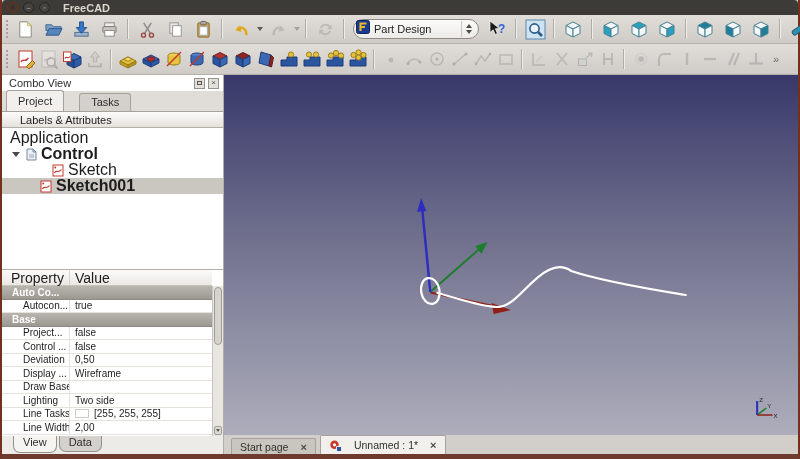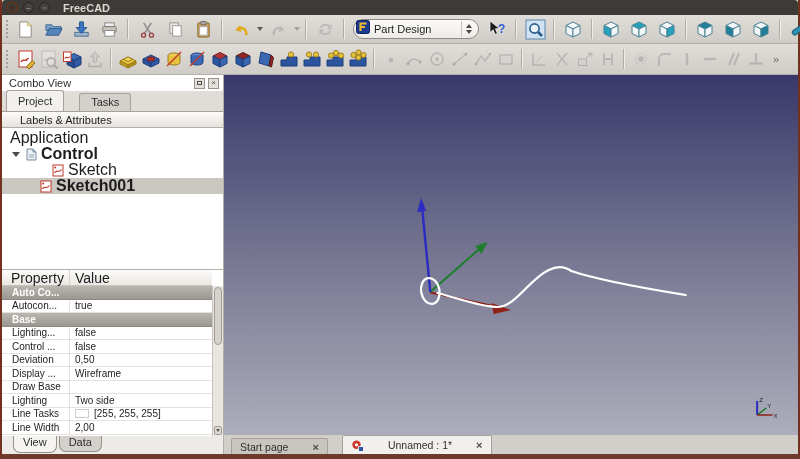--- a/index.html
+++ b/index.html
@@ -57,42 +57,42 @@
   .expander{width:0;height:0;border-left:4px solid transparent;border-right:4px solid transparent;border-top:5px solid #4a4a4a;margin-right:1px}
   .ticon svg{display:block}
   
   .prop-table{height:167px;background:#fff;border-top:1px solid #b2aea8;position:relative;font-size:10px;color:#1d1d1d;overflow:hidden}
   .pt-head{display:flex;height:16px;background:linear-gradient(#fcfbfa,#ebe8e4);border-bottom:1px solid #c6c2bc;align-items:center;
            font-size:14px;margin-right:11px}
   .pt-head .c1{width:68px;padding-left:9px;border-right:1px solid #d6d3cd;height:100%;display:flex;align-items:center}
   .pt-head .c2{padding-left:5px}
   .pt-rows{position:absolute;top:16px;left:0;right:11px;bottom:0;overflow:hidden}
   .prow{display:flex;height:13.5px;border-bottom:1px solid #e5e2dd;align-items:center;background:#fff}
-  .prow .n{width:68px;padding-left:10px;border-right:1px solid #e5e2dd;height:100%;display:flex;align-items:center;
+  .prow .n{width:68px;padding-left:21px;border-right:1px solid #e5e2dd;height:100%;display:flex;align-items:center;
            white-space:nowrap;overflow:hidden}
   .prow .v{flex:1;padding-left:5px;display:flex;align-items:center;white-space:nowrap;overflow:hidden}
   .prow.group{background:linear-gradient(#b9b5af,#9b9791);color:#fff;font-weight:bold;padding-left:10px;border-bottom:1px solid #8d8983}
   .swatch{width:14px;height:9px;border:1px solid #cfccc6;margin-right:5px;flex:0 0 auto}
   .pt-scroll{position:absolute;top:16px;right:0;bottom:0;width:11px;background:#e9e6e2;border-left:1px solid #c6c2bc}
   .pt-thumb{position:absolute;top:1px;left:1px;width:8px;height:58px;background:#d6d2cd;border:1px solid #a19d96;border-radius:4px}
   .pt-sbtn{position:absolute;bottom:1px;left:1px;width:8px;height:9px;background:#ddd9d4;border:1px solid #a19d96;border-radius:2px;
            display:flex;align-items:center;justify-content:center}
   .pt-sbtn i{width:0;height:0;border-left:2.5px solid transparent;border-right:2.5px solid transparent;border-top:3px solid #5b5954}
   
   .btabs{height:18px;display:flex;align-items:flex-start;padding-left:11px;background:#edebe7}
   .btab{font-size:11px;color:#2e2e2e;padding:0 9px 2px;background:#d4d0cb;border:1px solid #96928b;border-top:none;
         border-radius:0 0 7px 7px;height:16px;margin-right:2px}
   .btab.active{background:#f6f4f0;height:17px}
   
   .viewport{flex:1;display:flex;flex-direction:column;min-width:0}
   .view3d{height:360px;position:relative;overflow:hidden}
   .view3d svg{position:absolute;inset:0}
   .mdi-bar{height:19px;background:#d2cec9;display:flex;align-items:flex-end;padding-left:7px}
-  .mtab{height:16px;display:flex;align-items:center;gap:24px;padding:0 8px;font-size:10.5px;color:#33312e;background:#c9c5bf;
-        border:1px solid #a6a29b;border-bottom:none;border-radius:2px 2px 0 0;margin-right:14px}
+  .mtab{height:16px;display:flex;align-items:center;gap:12px;padding:0 8px;font-size:10.5px;color:#33312e;background:#c9c5bf;
+        border:1px solid #a6a29b;border-bottom:none;border-radius:2px 2px 0 0;margin-right:4px}
   .mtab.active{background:#f2f0ec;height:19px}
   .close-x{font-weight:bold;font-size:11px;color:#4c4a45}
   .mtab .ticon svg{display:block}
   .navlabel{font-size:6px;fill:#222}
 </style>
 </head>
 <body>
 
 <div class="window">
 
@@ -774,21 +774,21 @@
             <div class="prow">
               <span class="n">Autocon...</span>
               <span class="v">
                 <span>true</span>
               </span>
             </div>
             <div class="prow group">
               <span>Base</span>
             </div>
             <div class="prow">
-              <span class="n">Lighting...</span>
+              <span class="n">Project...</span>
               <span class="v">
                 <span>false</span>
               </span>
             </div>
             <div class="prow">
               <span class="n">Control ...</span>
               <span class="v">
                 <span>false</span>
               </span>
             </div>

